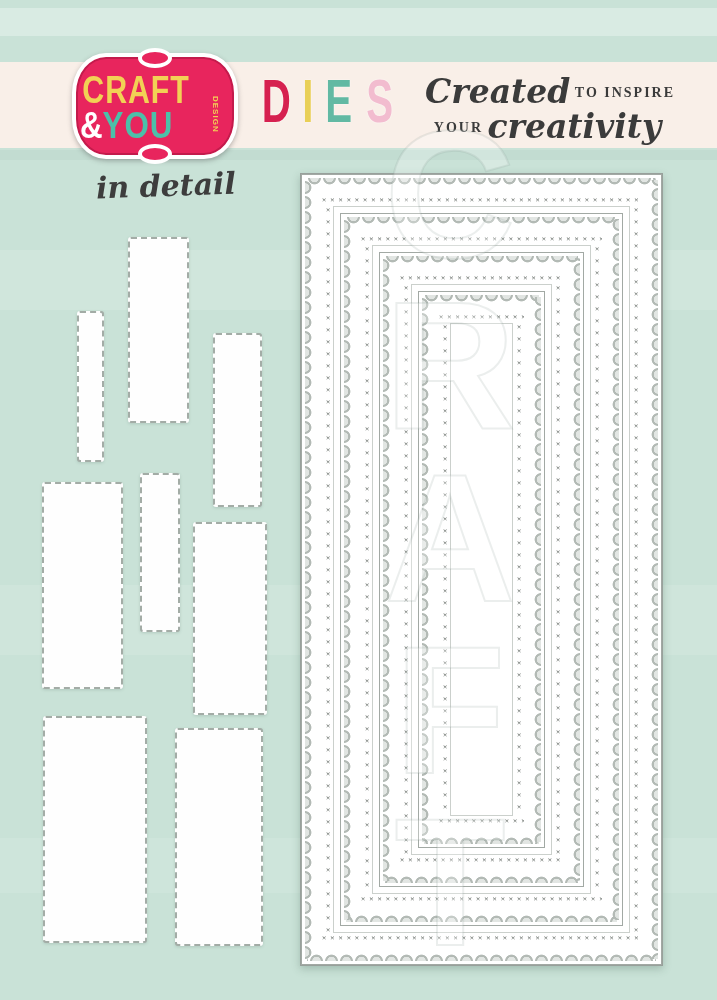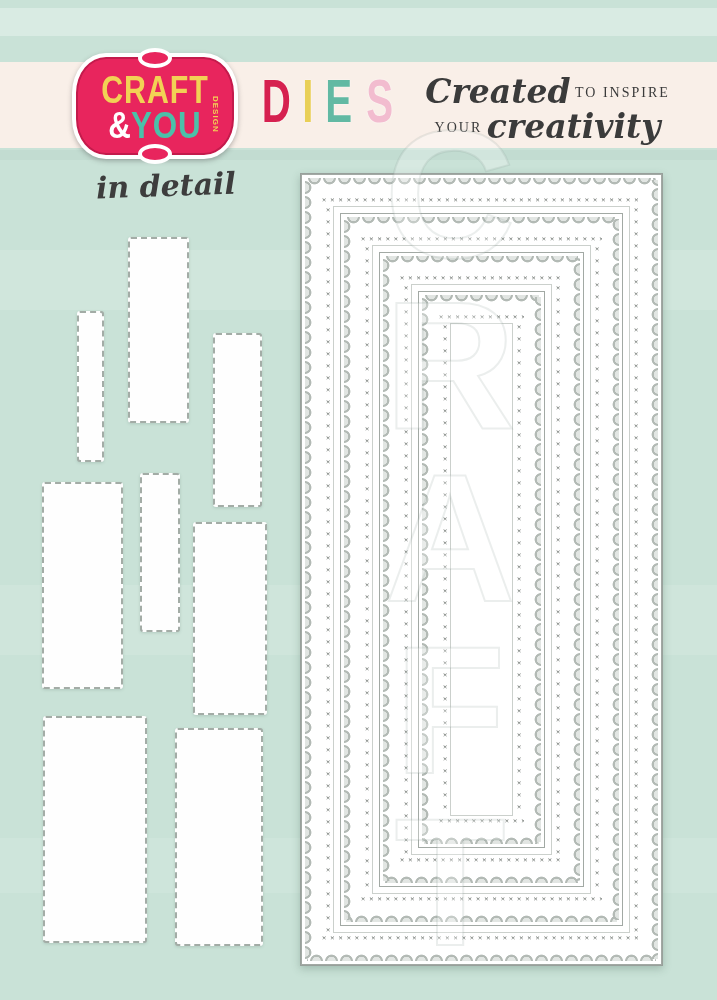--- a/index.html
+++ b/index.html
@@ -24,21 +24,21 @@
     position:absolute; left:0; top:62px; width:717px; height:86px;
     background:#f9efe8; z-index:6;
   }
 
   .badge {
     position:absolute; left:72px; top:53px; width:166px; height:106px;
     background:#e8255d;
     border:4px solid #ffffff;
     border-radius:34px 34px 34px 34px / 40px 40px 40px 40px;
     box-shadow:0 2px 5px rgba(60,60,60,.35), inset 0 0 0 2px #c31b4c;
-    z-index:8; text-align:center;
+    z-index:8; text-align:left;
   }
   .badge::before, .badge::after {
     content:""; position:absolute; left:50%; width:26px; height:12px;
     background:#e8255d; border:4px solid #fff; border-radius:50%;
     transform:translateX(-50%);
   }
   .badge::before { top:-9px; }
   .badge::after  { bottom:-9px; }
   .badge .l1 {
     margin-top:16px; font-weight:700; font-size:33px; line-height:34px;
@@ -62,21 +62,21 @@
     display:inline-block; transform:scale(.72,1.08); margin-right:4px;
     text-shadow:0 0 2px rgba(255,255,255,.9);
   }
 
   .tagline {
     position:absolute; left:425px; top:72px; width:245px; z-index:7;
     color:#3b3b3b; text-align:center;
   }
   .tagline .row1, .tagline .row2 { white-space:nowrap; }
   .script { font-family:"DejaVu Serif", serif; font-style:italic; font-weight:700; font-size:33px; }
-  .caps   { font-size:14px; font-weight:400; letter-spacing:2px; text-transform:uppercase;
+  .caps   { font-size:14px; font-weight:700; letter-spacing:2px; text-transform:uppercase;
             font-family:"Liberation Serif", serif; position:relative; top:-6px; }
   .tagline .row2 { margin-top:-4px; }
 
   
   .in-detail {
     position:absolute; left:96px; top:168px; z-index:7;
     font-family:"DejaVu Serif", serif; font-style:italic; font-weight:700;
     font-size:30px; color:#3d3d3d; transform:rotate(-2deg);
   }
 

